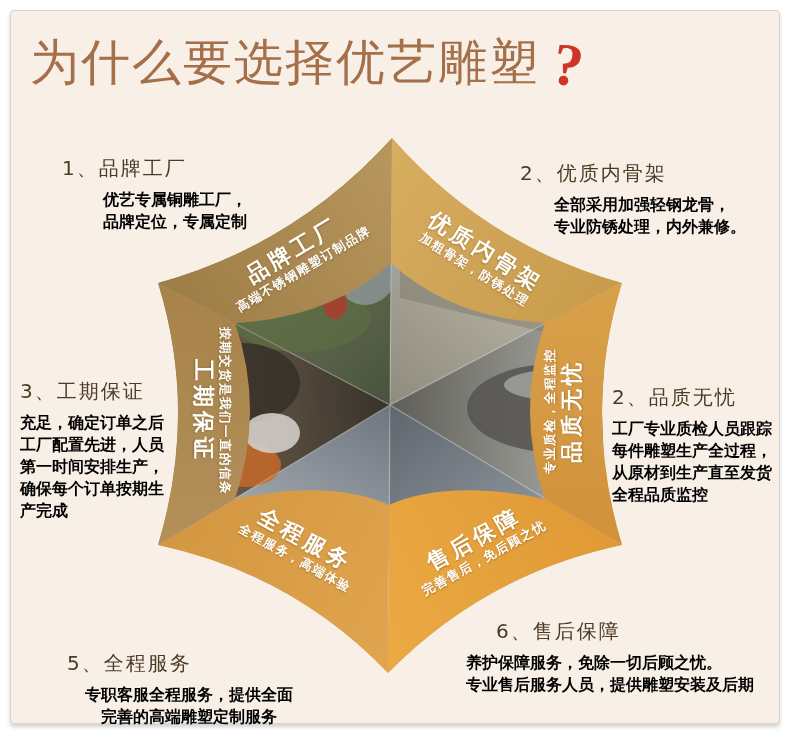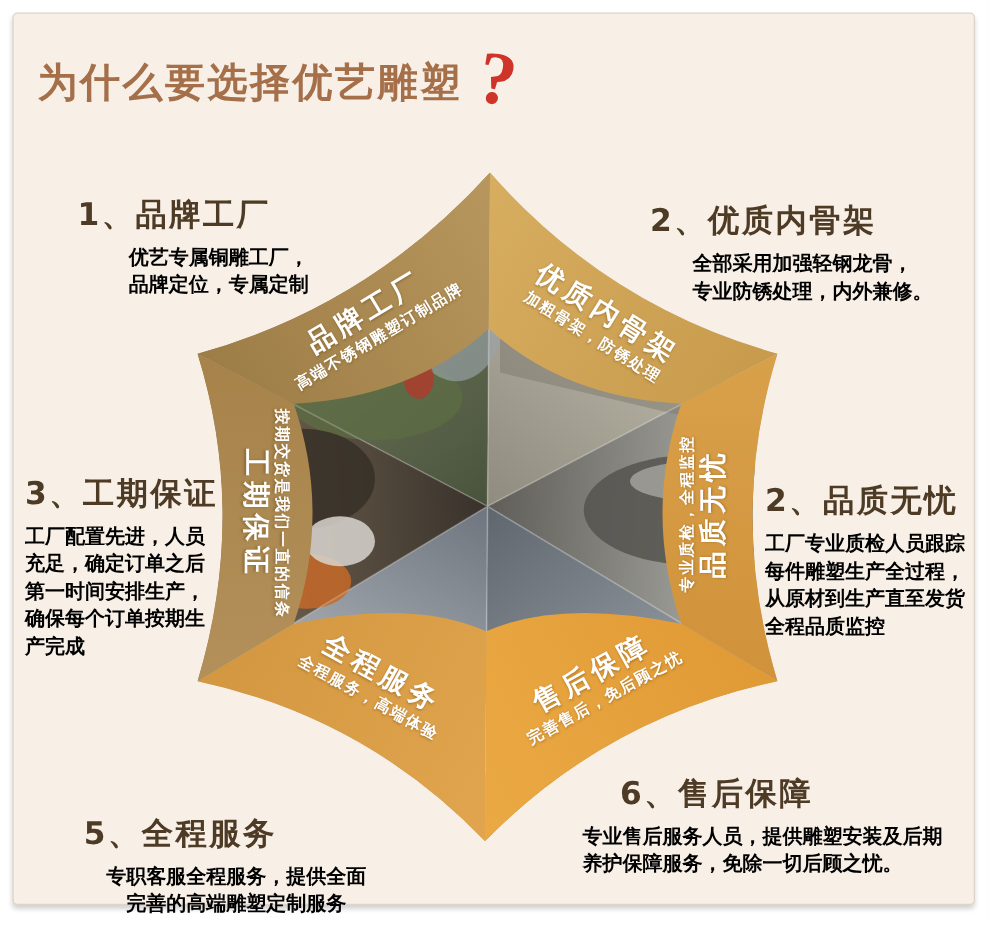--- a/index.html
+++ b/index.html
@@ -3,28 +3,28 @@
 <meta charset="utf-8">
 <style>
   html,body{margin:0;padding:0;background:#ffffff;}
   body{font-family:"DejaVu Sans","Liberation Sans",sans-serif;}
   .stage{position:relative;width:790px;height:741px;background:#ffffff;overflow:hidden;}
   .panel{position:absolute;left:10px;top:10px;width:768px;height:712px;
          background:#f8f0e7;border:1px solid #ddd5ca;border-radius:4px;
          box-shadow:0 3px 4px rgba(0,0,0,.18);}
   
   .title-row{position:absolute;left:30px;top:36px;white-space:nowrap;}
-  .page-title{display:inline-block;font-size:32px;font-weight:bold;color:#a56f4a;
+  .page-title{display:inline-block;font-size:49px;font-weight:normal;color:#a56f4a;
               letter-spacing:2px;line-height:1.1;}
   .qmark{display:inline-block;font-family:"Liberation Serif","DejaVu Serif",serif;
          font-size:60px;font-weight:bold;color:#cf3429;vertical-align:-6px;
          margin-left:8px;transform:rotate(9deg);line-height:.9;}
   
   .point{position:absolute;}
-  .p-head{font-size:25px;font-weight:bold;color:#4d3b26;letter-spacing:2px;margin-bottom:7px;white-space:nowrap;}
+  .p-head{font-size:20px;font-weight:normal;color:#4d3b26;letter-spacing:2px;margin-bottom:7px;white-space:nowrap;}
   .p-body{font-size:16px;font-weight:600;color:#000000;line-height:22px;white-space:nowrap;}
   .pt1{left:62px;top:155px;}  .pt1 .p-body{margin-left:41px;}
   .pt2{left:520px;top:160px;} .pt2 .p-body{margin-left:34px;}
   .pt3{left:20px;top:378px;}
   .pt4{left:612px;top:384px;}
   .pt5{left:55px;top:618px;width:268px;margin-top:32px;} .pt5 .p-head{margin-left:12px;} .pt5 .p-body{text-align:center;}
   .pt6{left:466px;top:618px;} .pt6 .p-head{margin-left:30px;}
   
   .hex-svg{position:absolute;left:150px;top:133px;}
   
@@ -180,22 +180,22 @@
   <div class="point pt2">
     <div class="p-head">2、优质内骨架</div>
     <div class="p-body">
       <div>全部采用加强轻钢龙骨，</div>
       <div>专业防锈处理，内外兼修。</div>
     </div>
   </div>
   <div class="point pt3">
     <div class="p-head">3、工期保证</div>
     <div class="p-body">
+      <div>充足，确定订单之后</div>
       <div>工厂配置先进，人员</div>
-      <div>充足，确定订单之后</div>
       <div>第一时间安排生产，</div>
       <div>确保每个订单按期生</div>
       <div>产完成</div>
     </div>
   </div>
   <div class="point pt4">
     <div class="p-head">2、品质无忧</div>
     <div class="p-body">
       <div>工厂专业质检人员跟踪</div>
       <div>每件雕塑生产全过程，</div>
@@ -206,17 +206,17 @@
   <div class="point pt5">
     <div class="p-head">5、全程服务</div>
     <div class="p-body">
       <div>专职客服全程服务，提供全面</div>
       <div>完善的高端雕塑定制服务</div>
     </div>
   </div>
   <div class="point pt6">
     <div class="p-head">6、售后保障</div>
     <div class="p-body">
+      <div>养护保障服务，免除一切后顾之忧。</div>
       <div>专业售后服务人员，提供雕塑安装及后期</div>
-      <div>养护保障服务，免除一切后顾之忧。</div>
     </div>
   </div>
 </div>
 
 </body></html>

